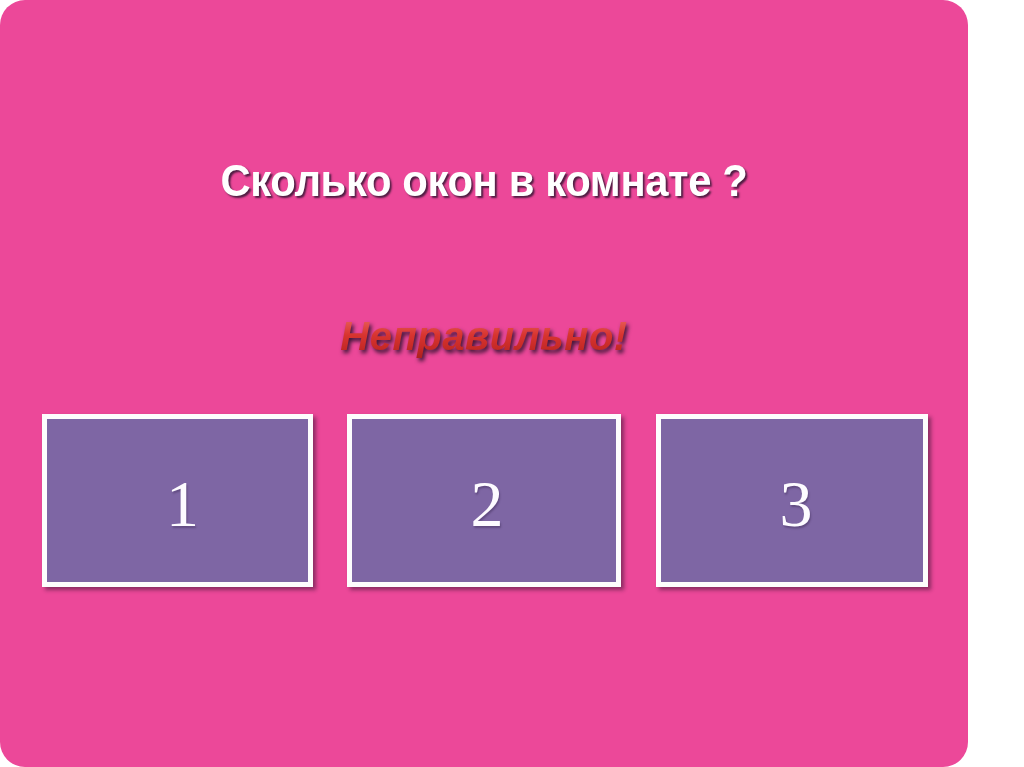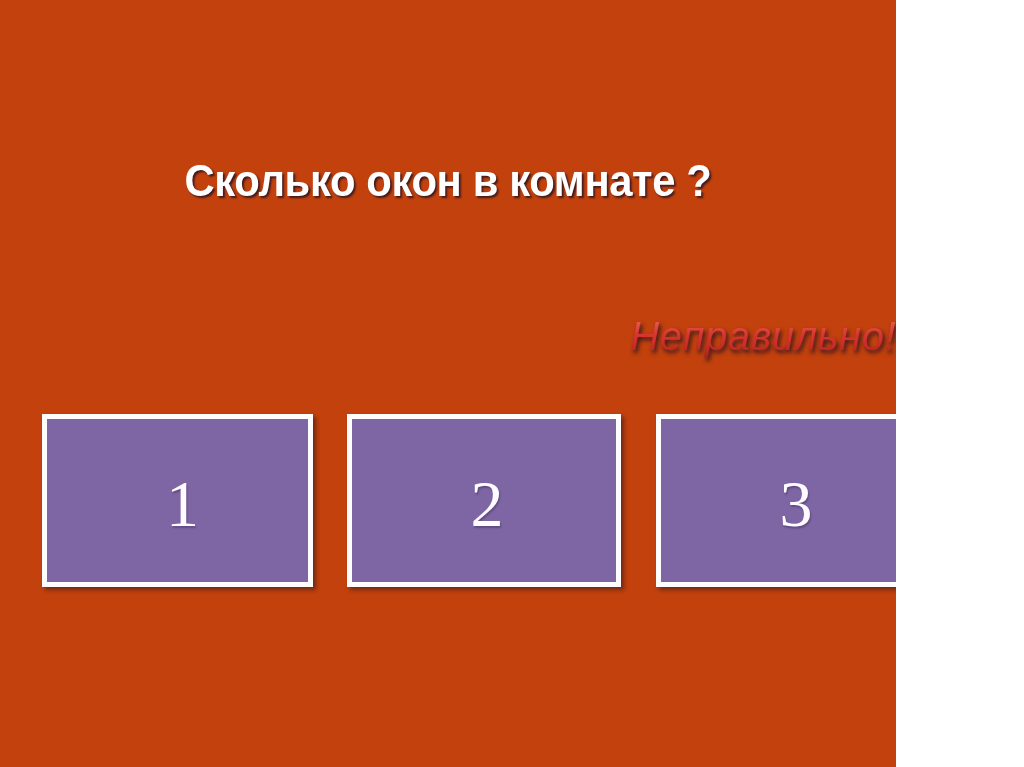--- a/index.html
+++ b/index.html
@@ -9,24 +9,25 @@
   }
   body {
     width: 1024px;
     height: 767px;
     overflow: hidden;
     font-family: "Liberation Sans", sans-serif;
   }
 
   #slide {
     position: relative;
-    width: 896px;
+    width: 968px;
     height: 767px;
-    background: #c2410c;
+    background: #ec4899;
     overflow: hidden;
+    border-radius: 25px;
   }
 
   
   #question-title {
     position: absolute;
     left: 0;
     right: 0;
     top: 155px;
     text-align: center;
     color: #ffffff;
@@ -41,23 +42,23 @@
     text-shadow: 2px 2px 2px rgba(25, 15, 38, 0.75);
     -webkit-font-smoothing: antialiased;
   }
 
   
   #feedback-text {
     position: absolute;
     left: 0;
     right: 0;
     top: 312px;
-    text-align: right;
+    text-align: center;
     font-family: "Liberation Sans", sans-serif;
-    font-weight: normal;
+    font-weight: bold;
     font-style: italic;
     font-size: 40px;
     line-height: 48px;
     letter-spacing: 0.5px;
     white-space: nowrap;
     background-image: linear-gradient(
         to bottom,
         #eb9a90 0%,
         #e4554f 22%,
         #d8342f 48%,

